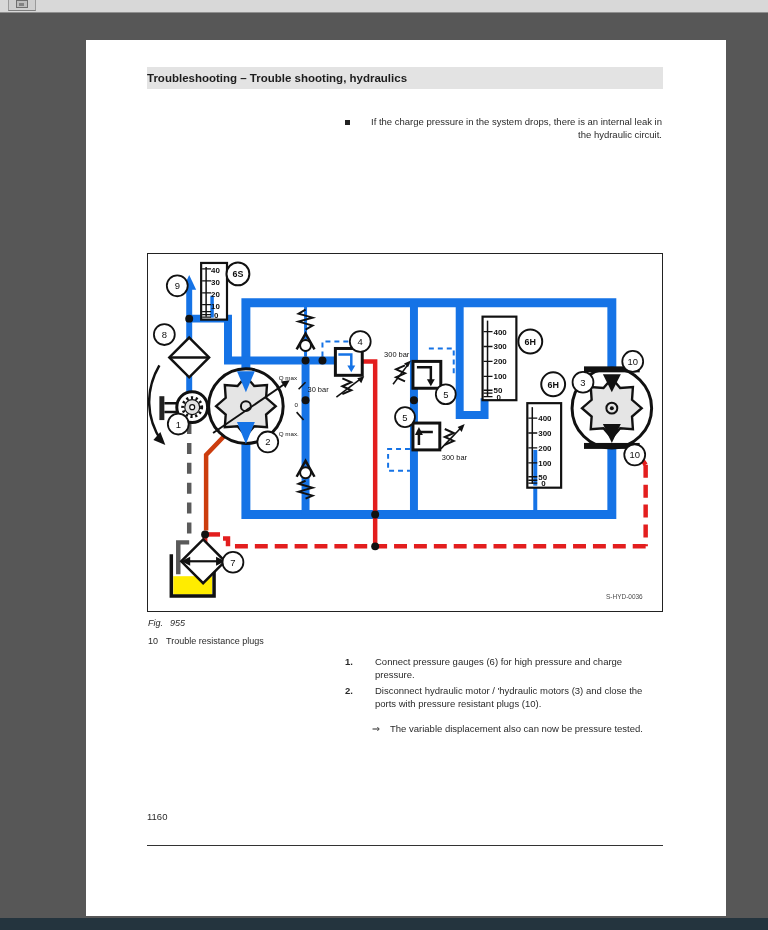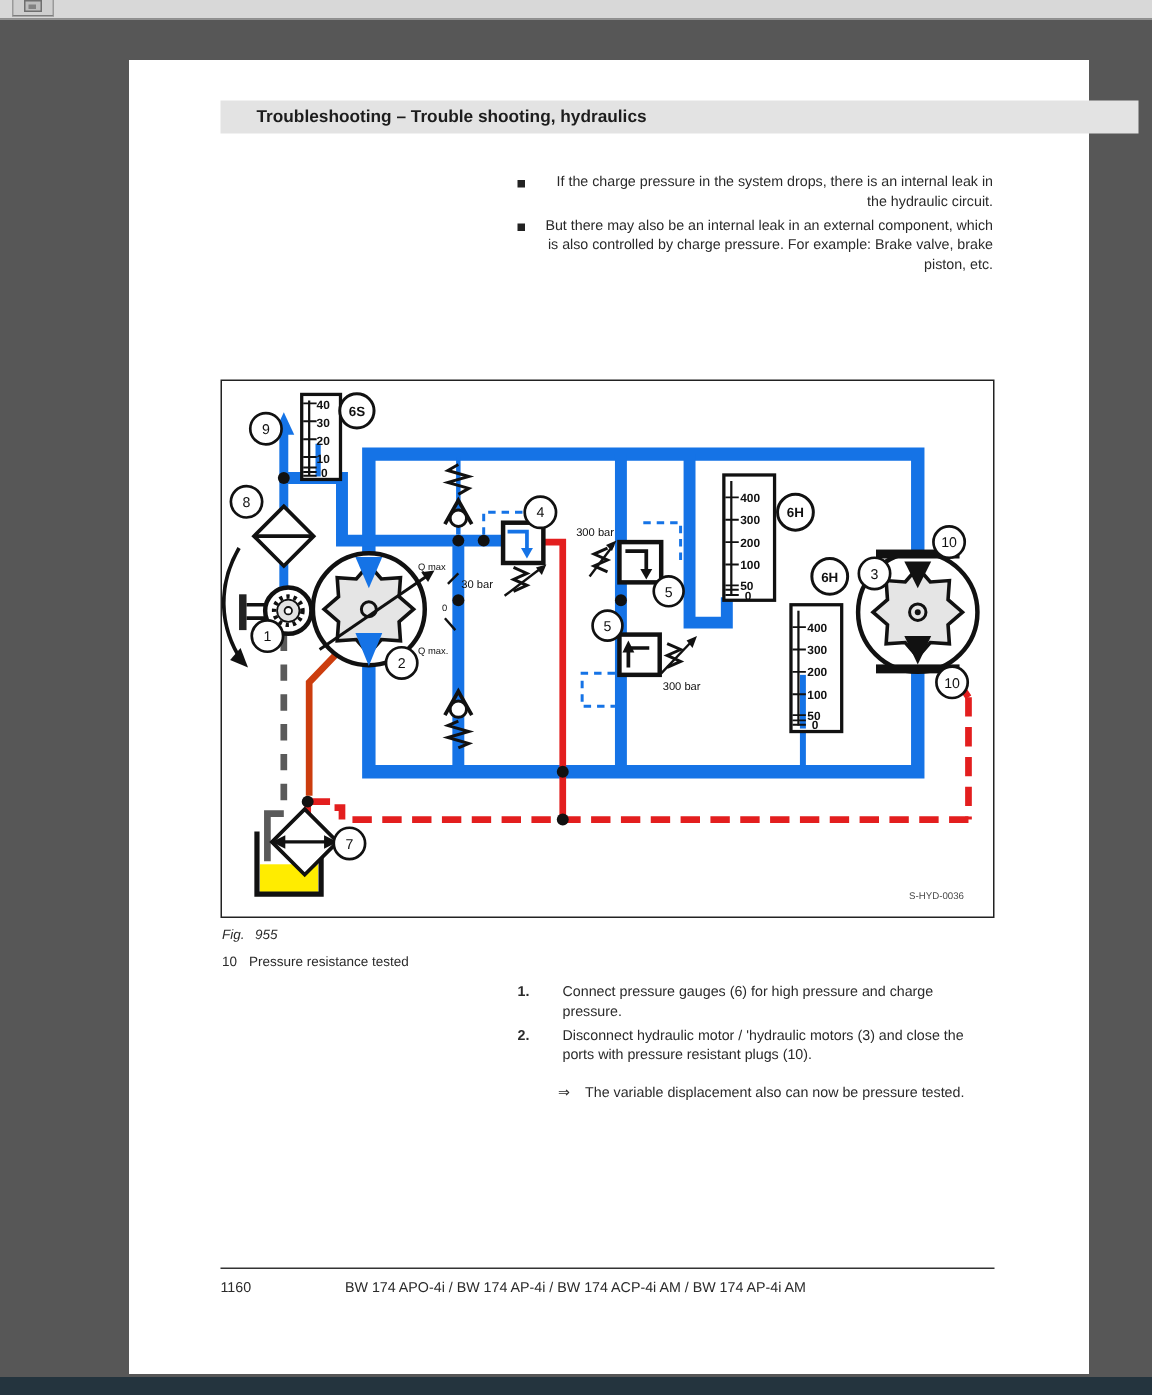--- a/index.html
+++ b/index.html
@@ -8,39 +8,39 @@
           font-family:"Liberation Sans",sans-serif;}
   .toolbar{position:absolute;left:0;top:0;width:768px;height:13px;background:#d8d8d8;
            border-bottom:1px solid #8f8f8f;}
   .tool-btn{position:absolute;left:8px;top:-3px;width:28px;height:14px;background:#cfcfcf;
             border:1px solid #9a9a9a;border-bottom-color:#7d7d7d;display:flex;align-items:flex-end;
             justify-content:center;padding-bottom:2px;}
   .tool-ico{width:12px;height:8px;background:#bdbdbd;border:1px solid #6f6f6f;position:relative;}
   .tool-ico::after{content:"";position:absolute;left:2px;top:2px;width:5px;height:3px;background:#828282;}
   .taskbar{position:absolute;left:0;top:918px;width:768px;height:12px;background:#24343e;}
   .page{position:absolute;left:86px;top:40px;width:640px;height:876px;background:#ffffff;color:#222;}
-  .header-bar{position:absolute;left:61px;top:27px;width:612px;height:22px;background:#e3e3e3;
-              font-size:11.5px;font-weight:bold;color:#1d1d1d;line-height:22px;padding-left:24px;}
+  .header-bar{position:absolute;left:61px;top:27px;width:516px;height:22px;background:#e3e3e3;
+              font-size:11.5px;font-weight:bold;color:#1d1d1d;line-height:22px;padding-left:0;}
   .bullets{position:absolute;left:259px;top:76px;width:317px;font-size:9.5px;line-height:12.7px;color:#2a2a2a;}
   .bullet{display:flex;margin-bottom:4px;text-align:right;}
   .sq{flex:0 0 auto;width:4.5px;height:4.5px;background:#222;margin:4px 13px 0 0;}
   .section-heading{position:absolute;left:61px;top:182px;width:192px;font-size:9.5px;font-weight:bold;
                    line-height:12px;color:#1d1d1d;}
   .figure{position:absolute;left:61px;top:213px;width:516px;height:359px;border:1px solid #222;background:#fff;}
   .fig-caption{position:absolute;left:62px;top:578px;font-size:9px;font-style:italic;color:#2a2a2a;}
   .fig-caption .num{margin-left:7px;}
   .fig-legend{position:absolute;left:62px;top:596px;font-size:9px;color:#2a2a2a;}
   .fig-legend .num{margin-right:8px;}
   .steps{position:absolute;left:259px;top:616px;width:318px;font-size:9.5px;line-height:12.7px;color:#2a2a2a;}
   .step{display:flex;margin-bottom:4px;}
   .snum{flex:0 0 30px;font-weight:bold;}
   .result{display:flex;margin-top:12px;margin-left:27px;}
   .rarrow{flex:0 0 18px;}
   .footer-rule{position:absolute;left:61px;top:805px;width:516px;border-top:1.5px solid #333;}
-  .footer{position:absolute;left:61px;top:813px;width:516px;display:flex;font-size:9.5px;color:#2a2a2a;}
+  .footer{position:absolute;left:61px;top:771px;width:516px;display:flex;font-size:9.5px;color:#2a2a2a;flex-direction:column;}
   .fpage{flex:0 0 83px;}
   svg text{font-family:"Liberation Sans",sans-serif;fill:#111;}
   .callout-txt{font-size:9.5px;}
   .badge-txt{font-size:9px;font-weight:bold;}
   .tick-txt{font-size:8px;font-weight:bold;}
   .bar-txt{font-size:7.5px;}
   .small-txt{font-size:6.3px;}
   .code-txt{font-size:6.5px;fill:#4a4a4a;}
 </style>
 </head>
@@ -55,24 +55,20 @@
   </div>
 
   <div class="page">
 
     <div class="header-bar">Troubleshooting – Trouble shooting, hydraulics</div>
 
     <div class="bullets">
       <div class="bullet">
         <span class="sq"></span>
         <span>If the charge pressure in the system drops, there is an internal leak in the hydraulic circuit.</span>
-      </div>
-      <div class="bullet">
-        <span class="sq"></span>
-        <span>But there may also be an internal leak in an external component, which is also controlled by charge pressure. For example: Brake valve, brake piston, etc.</span>
       </div>
     </div>
 
 
     <div class="figure">
       <svg width="514" height="357" viewBox="0 0 516 359">
         <defs>
           <path id="star8" d="M0,-30 L8.4,-20.3 L21.2,-21.2 L20.3,-8.4 L30,0 L20.3,8.4 L21.2,21.2 L8.4,20.3 L0,30 L-8.4,20.3 L-21.2,21.2 L-20.3,8.4 L-30,0 L-20.3,-8.4 L-21.2,-21.2 L-8.4,-20.3 Z"></path>
         </defs>
 
@@ -286,40 +282,39 @@
         </g>
 
         <text class="code-txt" x="497" y="347" text-anchor="end">S-HYD-0036</text>
       </svg>
     </div>
 
     <div class="fig-caption">
       <span>Fig.</span><span class="num">955</span>
     </div>
     <div class="fig-legend">
-      <span class="num">10</span><span>Pressure resistance tested</span>
+      <span class="num">10</span><span>Trouble resistance plugs</span>
     </div>
 
     <div class="steps">
       <div class="step">
         <span class="snum">1.</span>
         <span>Connect pressure gauges (6) for high pressure and charge pressure.</span>
       </div>
       <div class="step">
         <span class="snum">2.</span>
         <span>Disconnect hydraulic motor / 'hydraulic motors (3) and close the ports with pressure resistant plugs (10).</span>
       </div>
       <div class="result">
         <span class="rarrow">⇒</span>
         <span>The variable displacement also can now be pressure tested.</span>
       </div>
     </div>
 
     <div class="footer-rule"></div>
     <div class="footer">
       <span class="fpage">1160</span>
-      <span>BW 174 APO-4i / BW 174 AP-4i / BW 174 ACP-4i AM / BW 174 AP-4i AM</span>
     </div>
 
   </div>
 
   <div class="taskbar"></div>
 </div>
 
 </body></html>

